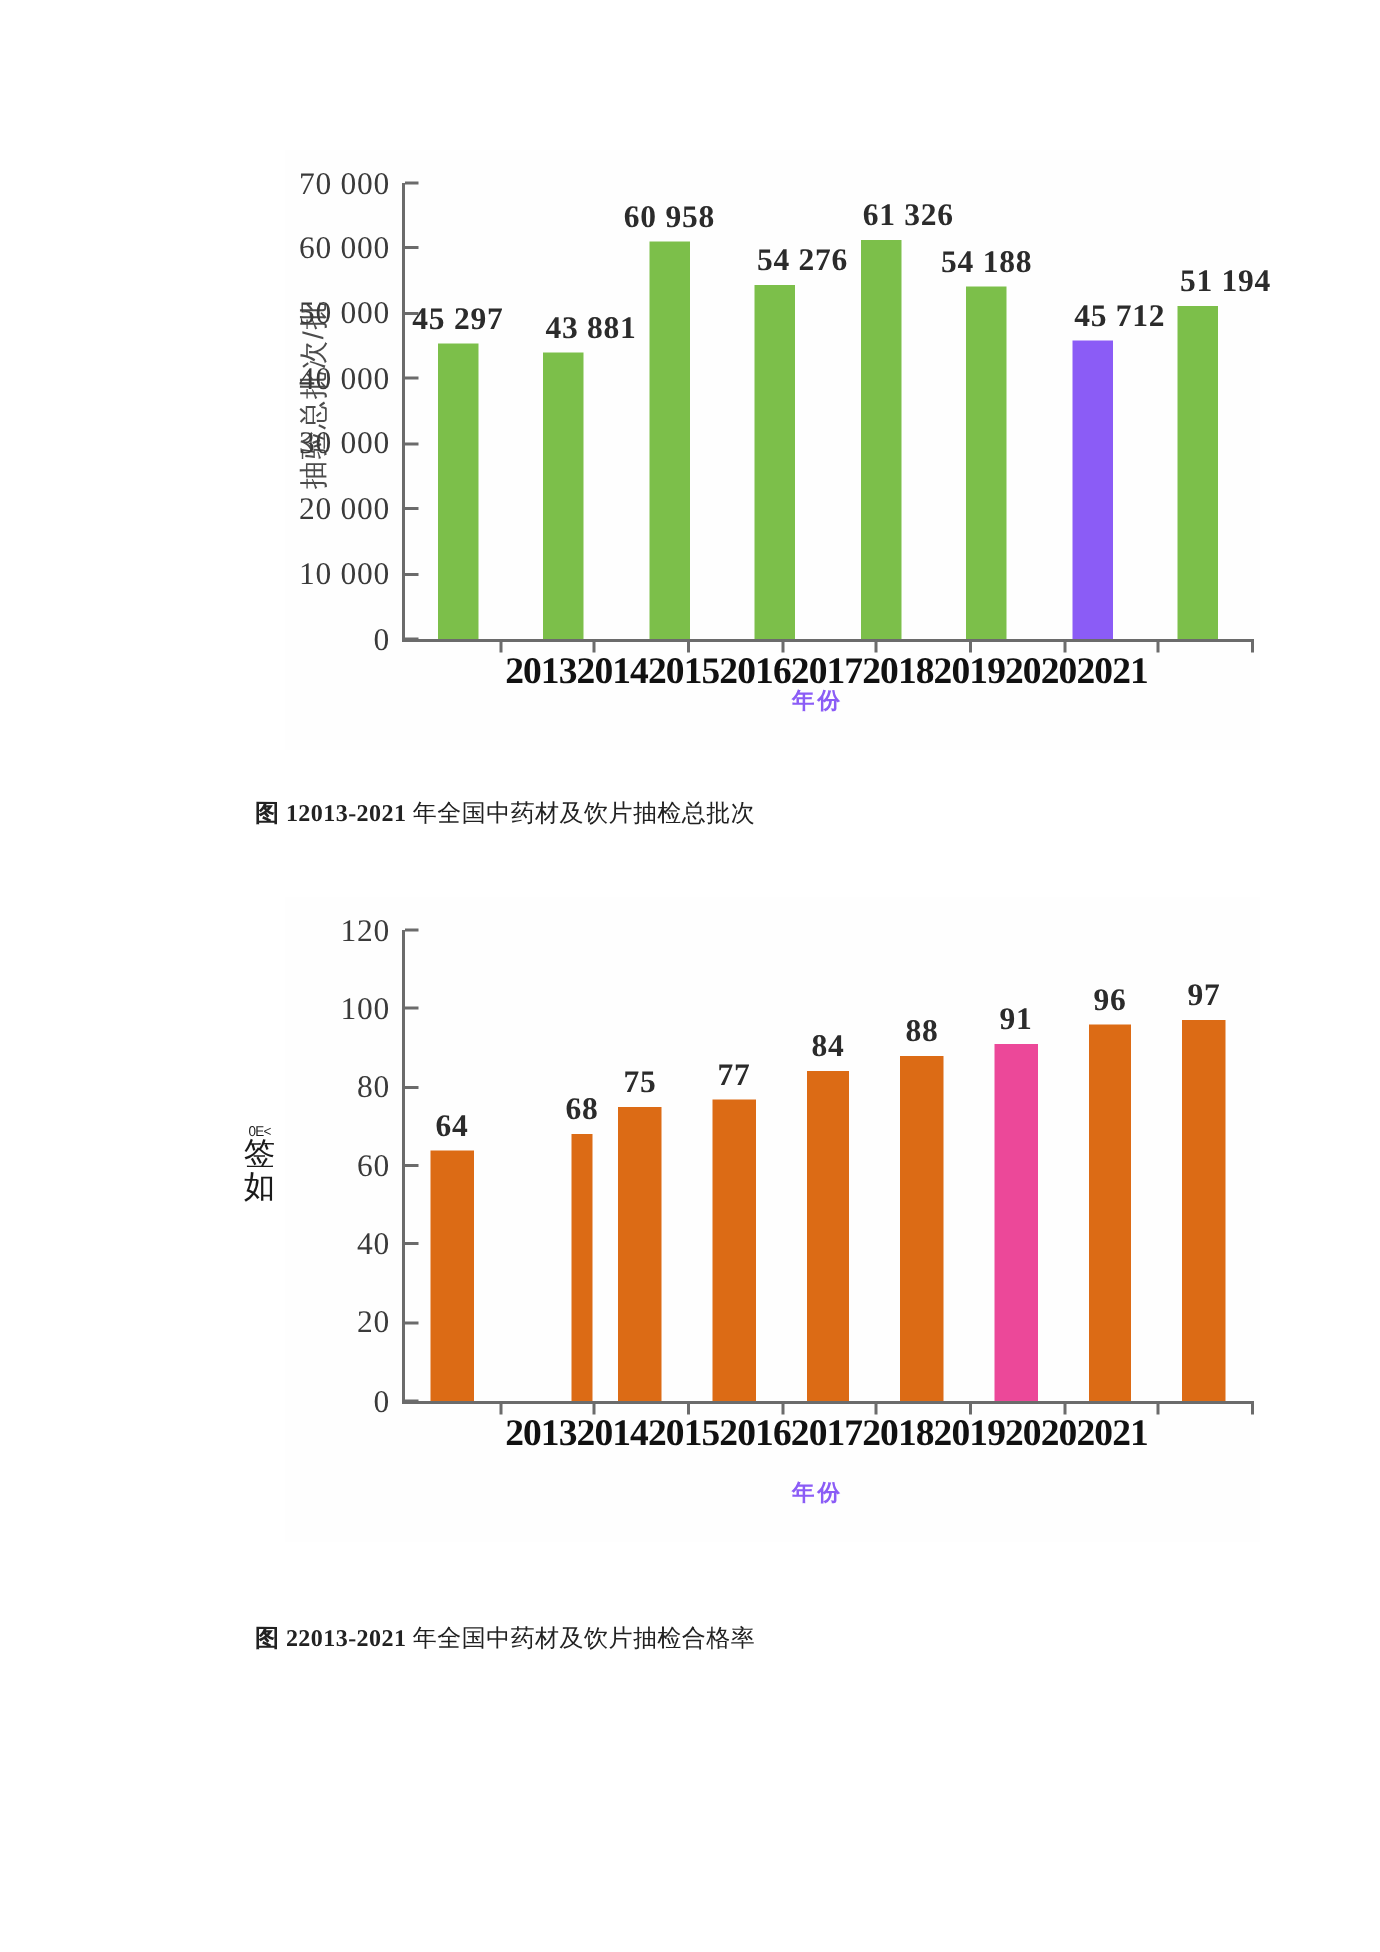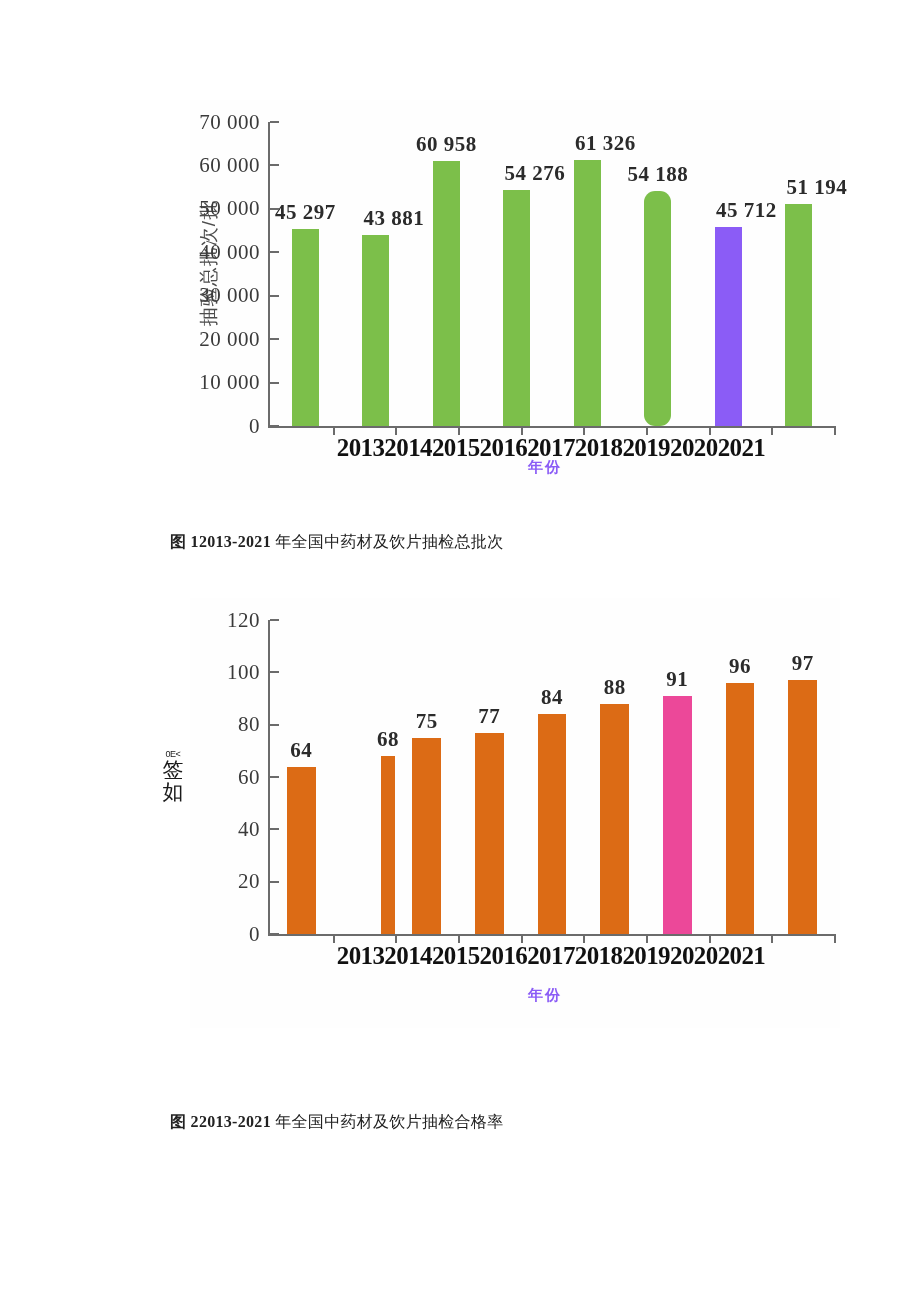--- a/index.html
+++ b/index.html
@@ -191,21 +191,21 @@
   .caption {
     position: absolute;
     left: 170px;
     font-size: 16px;
     color: #222;
     font-family: "Liberation Serif", serif;
     white-space: nowrap;
     letter-spacing: 0.3px;
   }
   #figure-1 .caption { top: 432px; }
-  #figure-2 .caption { top: 514px; }
+  #figure-2 .caption { top: 484px; }
   .caption .latin { font-family: "Liberation Serif", serif; font-weight: bold; }
 </style>
 </head>
 <body>
 
 <div class="page">
 
   <div class="figure" id="figure-1">
     <div class="chart-area" id="chart-1">
 
@@ -232,21 +232,21 @@
               <div class="bar" style="height: 77.5371%; background: rgb(124, 191, 74);">
                 <span class="bar-value shift-right">54 276</span>
               </div>
             </div>
             <div class="bar-slot">
               <div class="bar" style="height: 87.6086%; background: rgb(124, 191, 74);">
                 <span class="bar-value shift-right">61 326</span>
               </div>
             </div>
             <div class="bar-slot">
-              <div class="bar" style="height: 77.4114%; background: rgb(124, 191, 74); border-radius: 11px;">
+              <div class="bar" style="height: 77.4114%; background: rgb(124, 191, 74);">
                 <span class="bar-value">54 188</span>
               </div>
             </div>
             <div class="bar-slot">
               <div class="bar" style="height: 65.3029%; background: #8b5cf6; text-decoration: underline;">
                 <span class="bar-value shift-right">45 712</span>
               </div>
             </div>
             <div class="bar-slot">
               <div class="bar" style="height: 73.1343%; background: rgb(124, 191, 74);">

